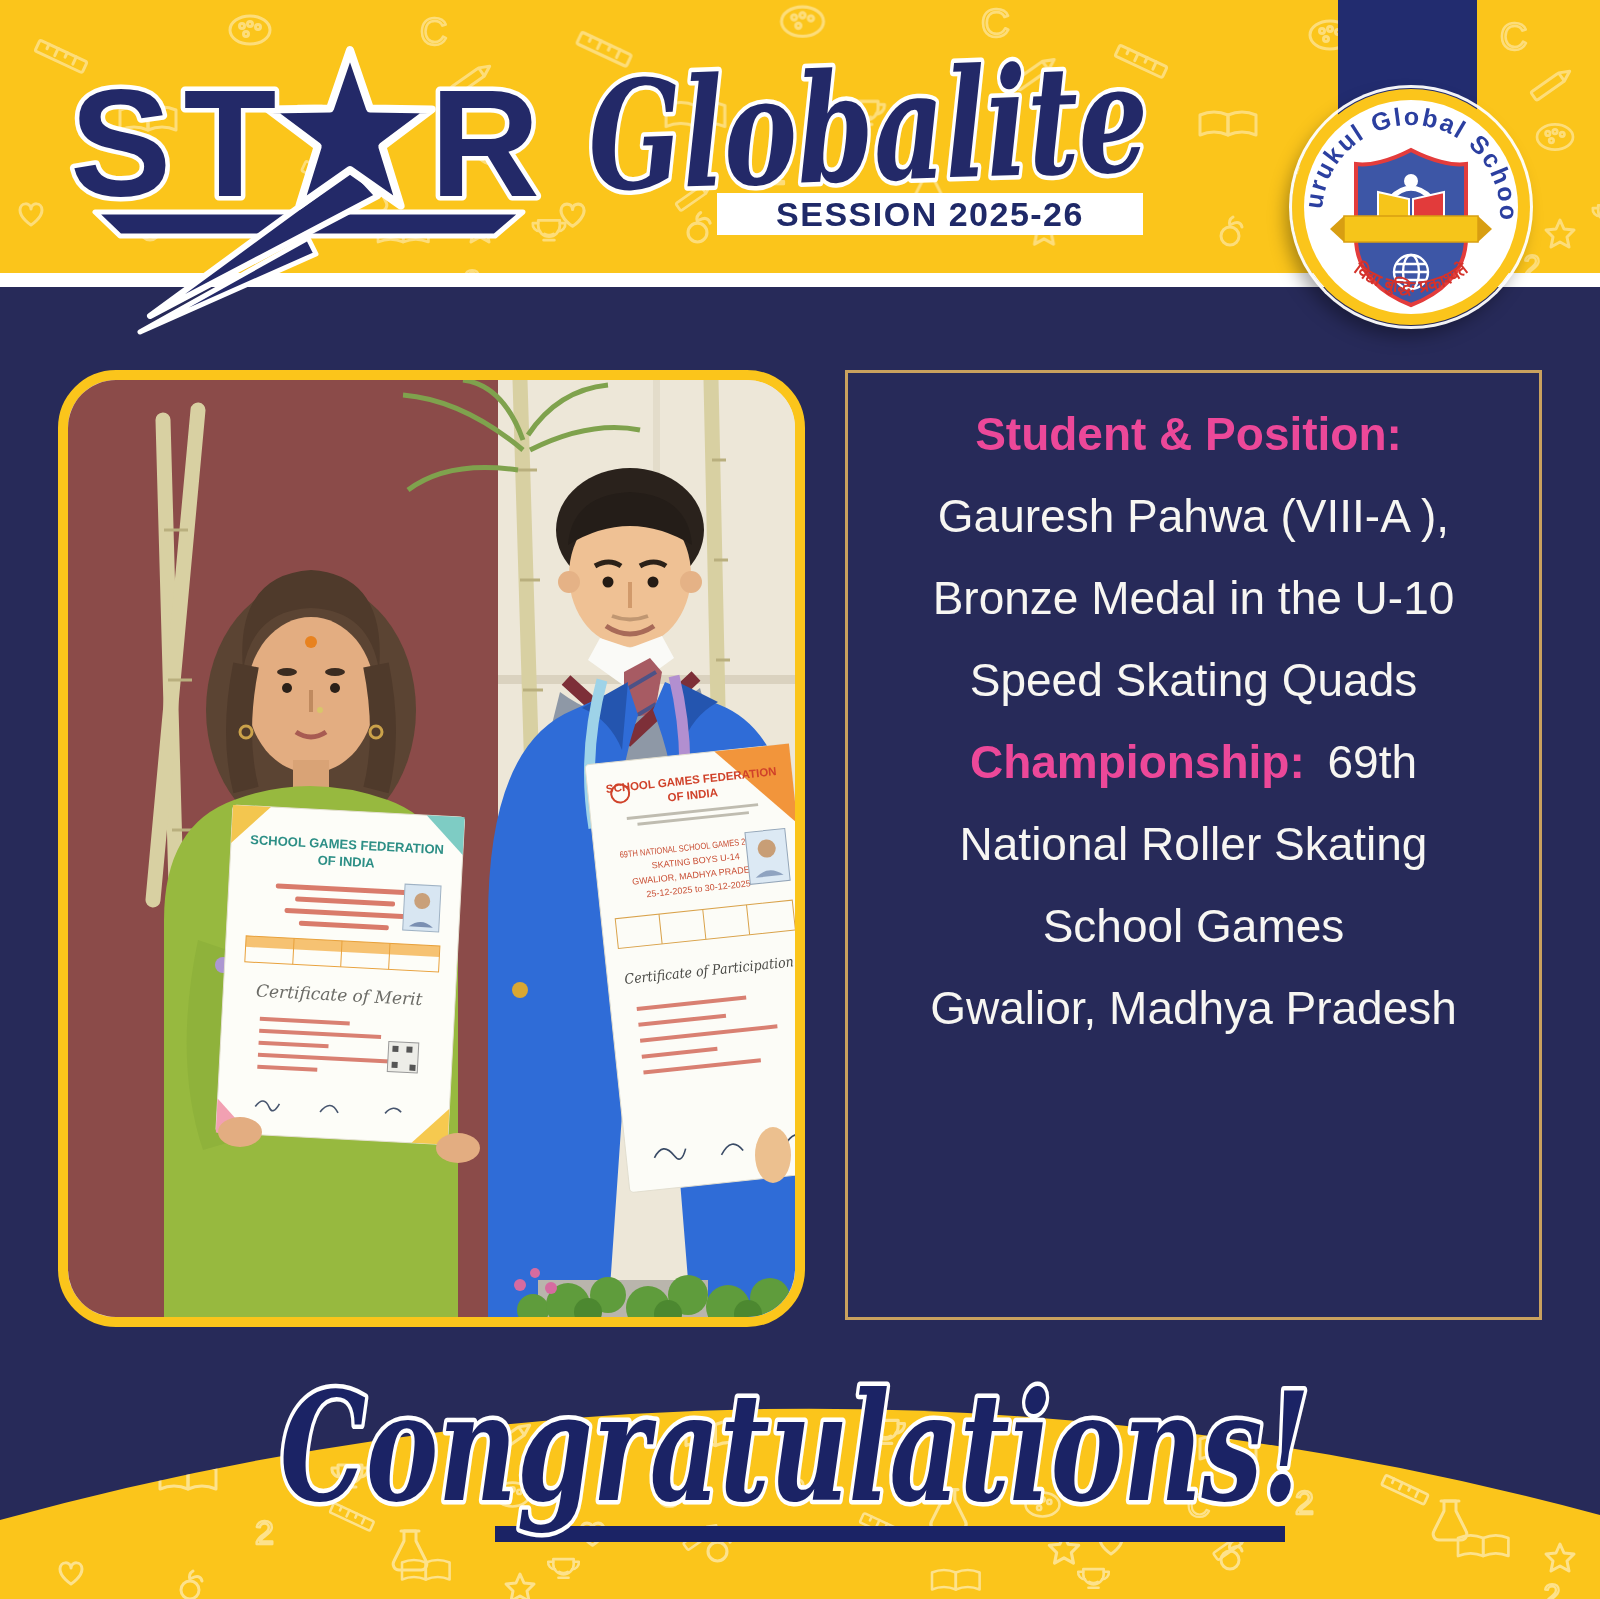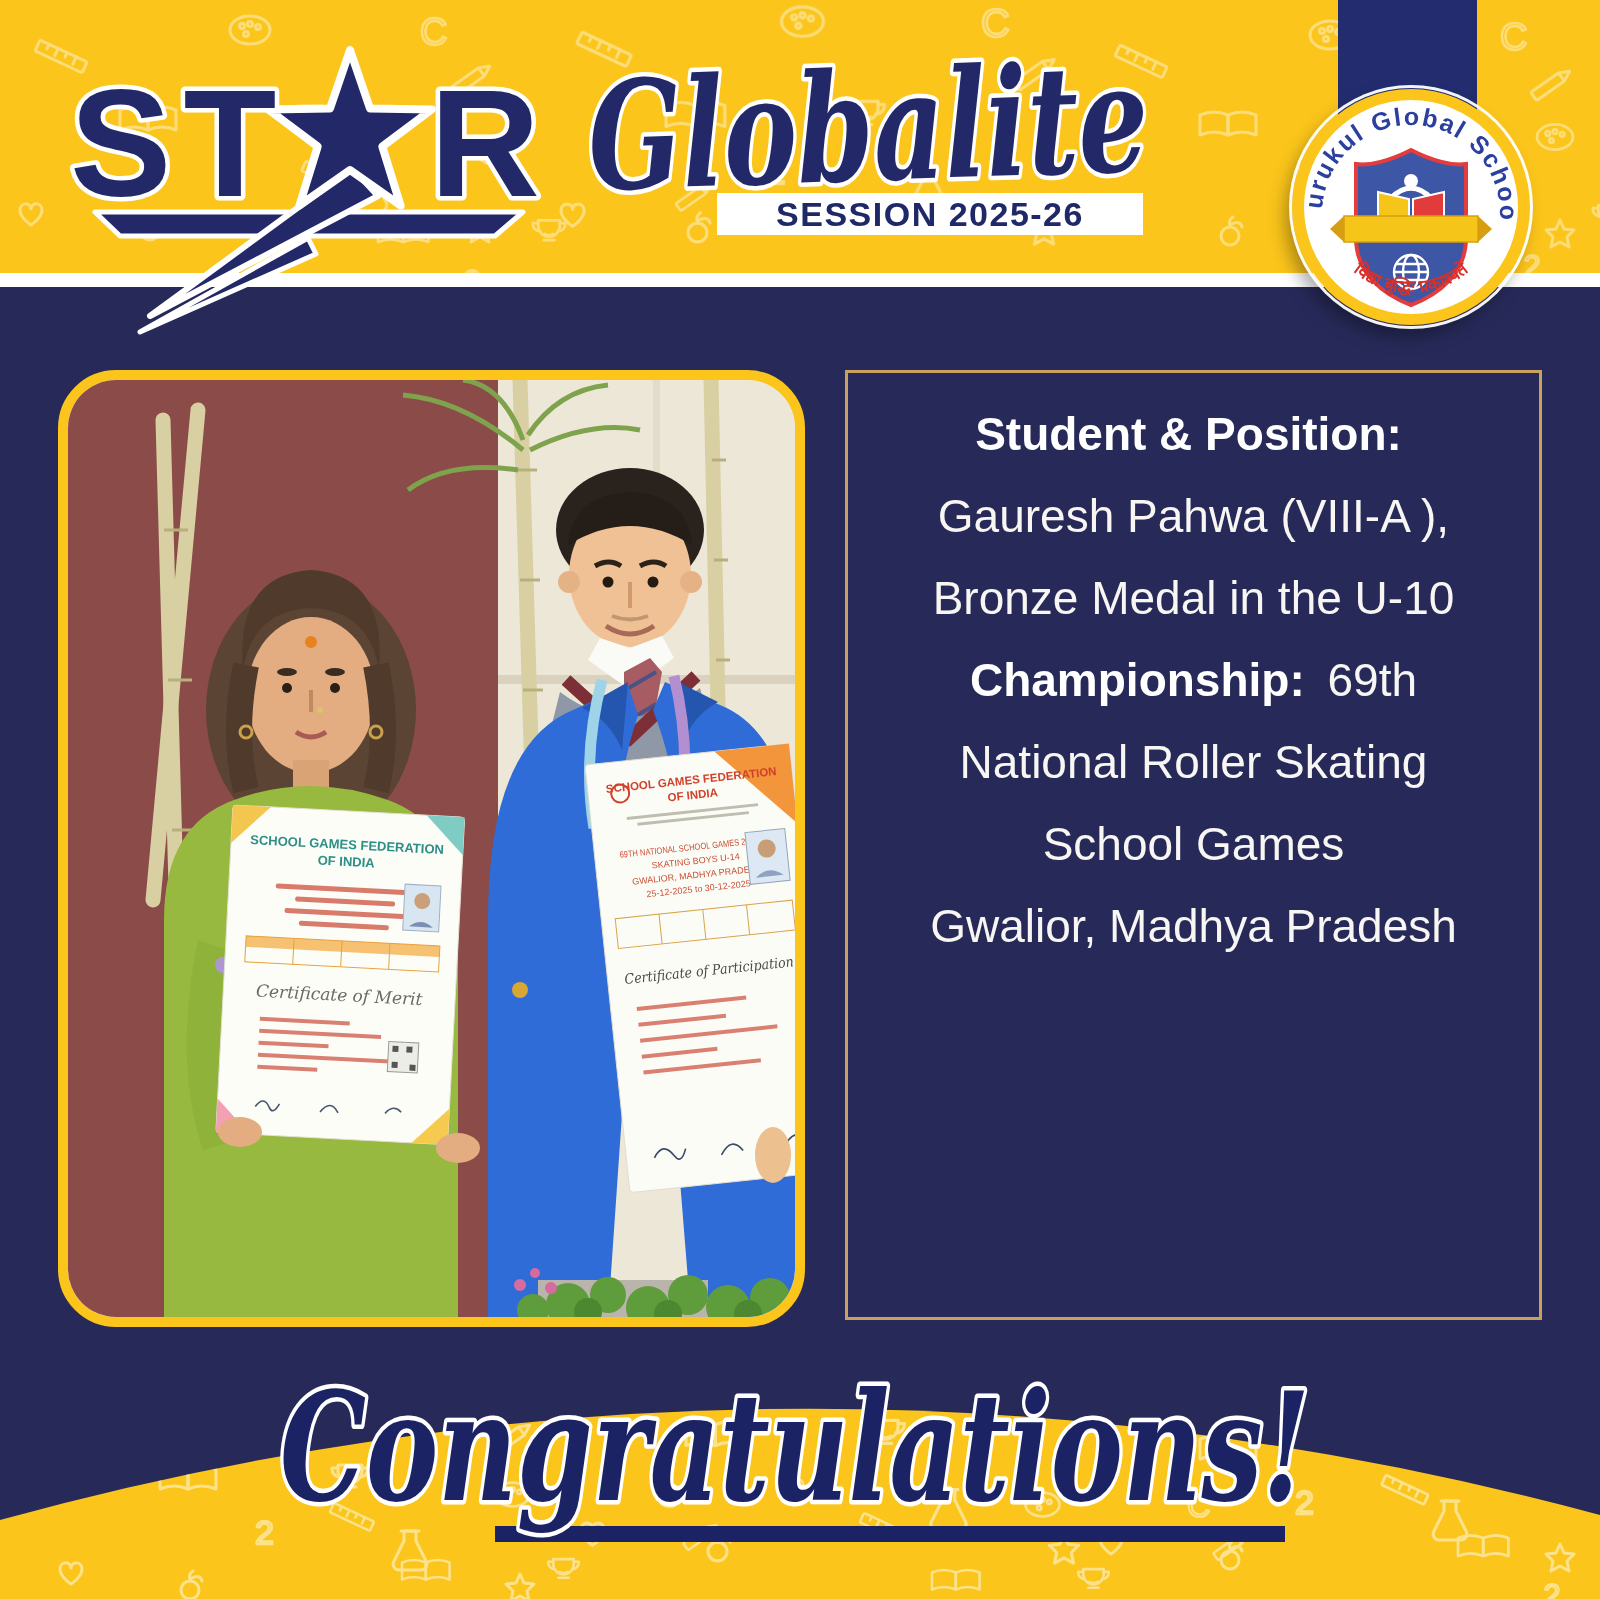--- a/index.html
+++ b/index.html
@@ -13,21 +13,21 @@
     display:flex;align-items:center;justify-content:center;}
   .session-box span{color:#1F2968;font-weight:bold;font-size:34px;letter-spacing:1.5px;}
   .ribbon{position:absolute;left:1338px;top:0;width:139px;height:198px;background:#222C6F;z-index:5;}
   .crest{position:absolute;left:1292px;top:88px;width:238px;height:238px;z-index:7;border-radius:50%;
     box-shadow:0 0 0 3px rgba(255,255,255,.95), -6px 10px 18px rgba(0,0,0,.35);}
   .photo-frame{position:absolute;left:58px;top:370px;width:727px;height:937px;border:10px solid #FBC51B;
     border-radius:58px;overflow:hidden;background:#EDE7D8;z-index:5;}
   .panel{position:absolute;left:845px;top:370px;width:697px;height:950px;box-sizing:border-box;
     border:3px solid #C9A15E;z-index:5;padding-top:20px;text-align:center;}
   .pl{height:82px;line-height:82px;font-size:46px;color:#F7F6F2;white-space:nowrap;}
-  .pl .lab{color:#ffffff;font-weight:bold;}
+  .pl .lab{color:#ec4899;font-weight:bold;}
   .pl .lab:not(:empty){margin-right:10px;}
   .bottom-svg{position:absolute;left:0;top:1269px;width:1600px;height:330px;z-index:4;}
   .doodle{stroke:#FFFFFF;fill:none;}
 </style>
 </head>
 <body>
 
 <div class="poster">
 
   <div class="banner">
@@ -338,20 +338,21 @@
           <circle cx="467" cy="893" r="5"></circle>
           <circle cx="483" cy="908" r="6"></circle>
         </g>
     </svg>
   </div>
 
   <div class="panel">
     <div class="pl"><span class="lab">Student &amp; Position:</span><span class="txt"></span></div>
     <div class="pl"><span class="lab"></span><span class="txt">Gauresh Pahwa (VIII-A ),</span></div>
     <div class="pl"><span class="lab"></span><span class="txt">Bronze Medal in the U-10</span></div>
+    <div class="pl"><span class="lab"></span><span class="txt">Speed Skating Quads</span></div>
     <div class="pl"><span class="lab">Championship:</span><span class="txt"> 69th</span></div>
     <div class="pl"><span class="lab"></span><span class="txt">National Roller Skating</span></div>
     <div class="pl"><span class="lab"></span><span class="txt">School Games</span></div>
     <div class="pl"><span class="lab"></span><span class="txt">Gwalior, Madhya Pradesh</span></div>
   </div>
 
   <svg class="bottom-svg" viewBox="0 0 1600 330">
     <defs>
       <clipPath id="footclip">
           <path d="M0,251 Q800,31 1600,246 L1600,330 L0,330 Z"></path>

